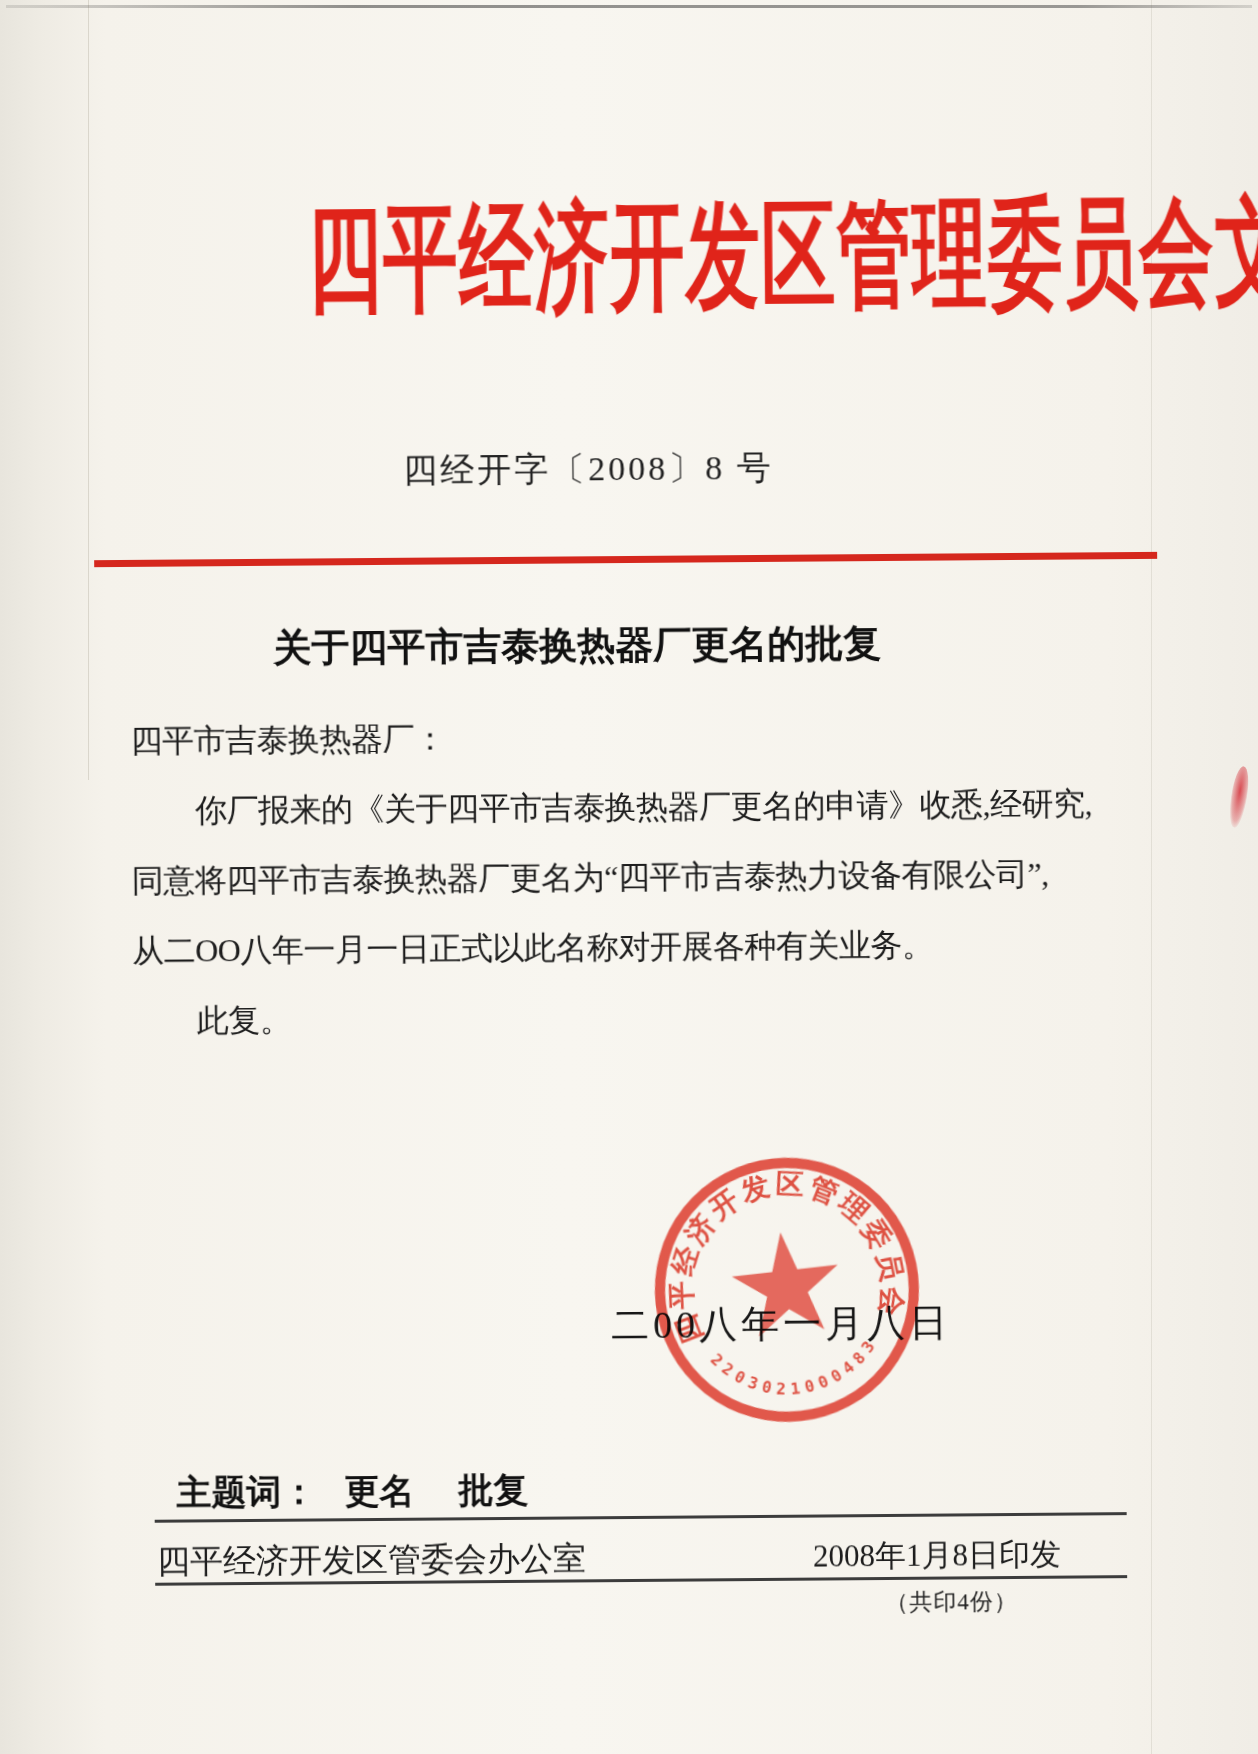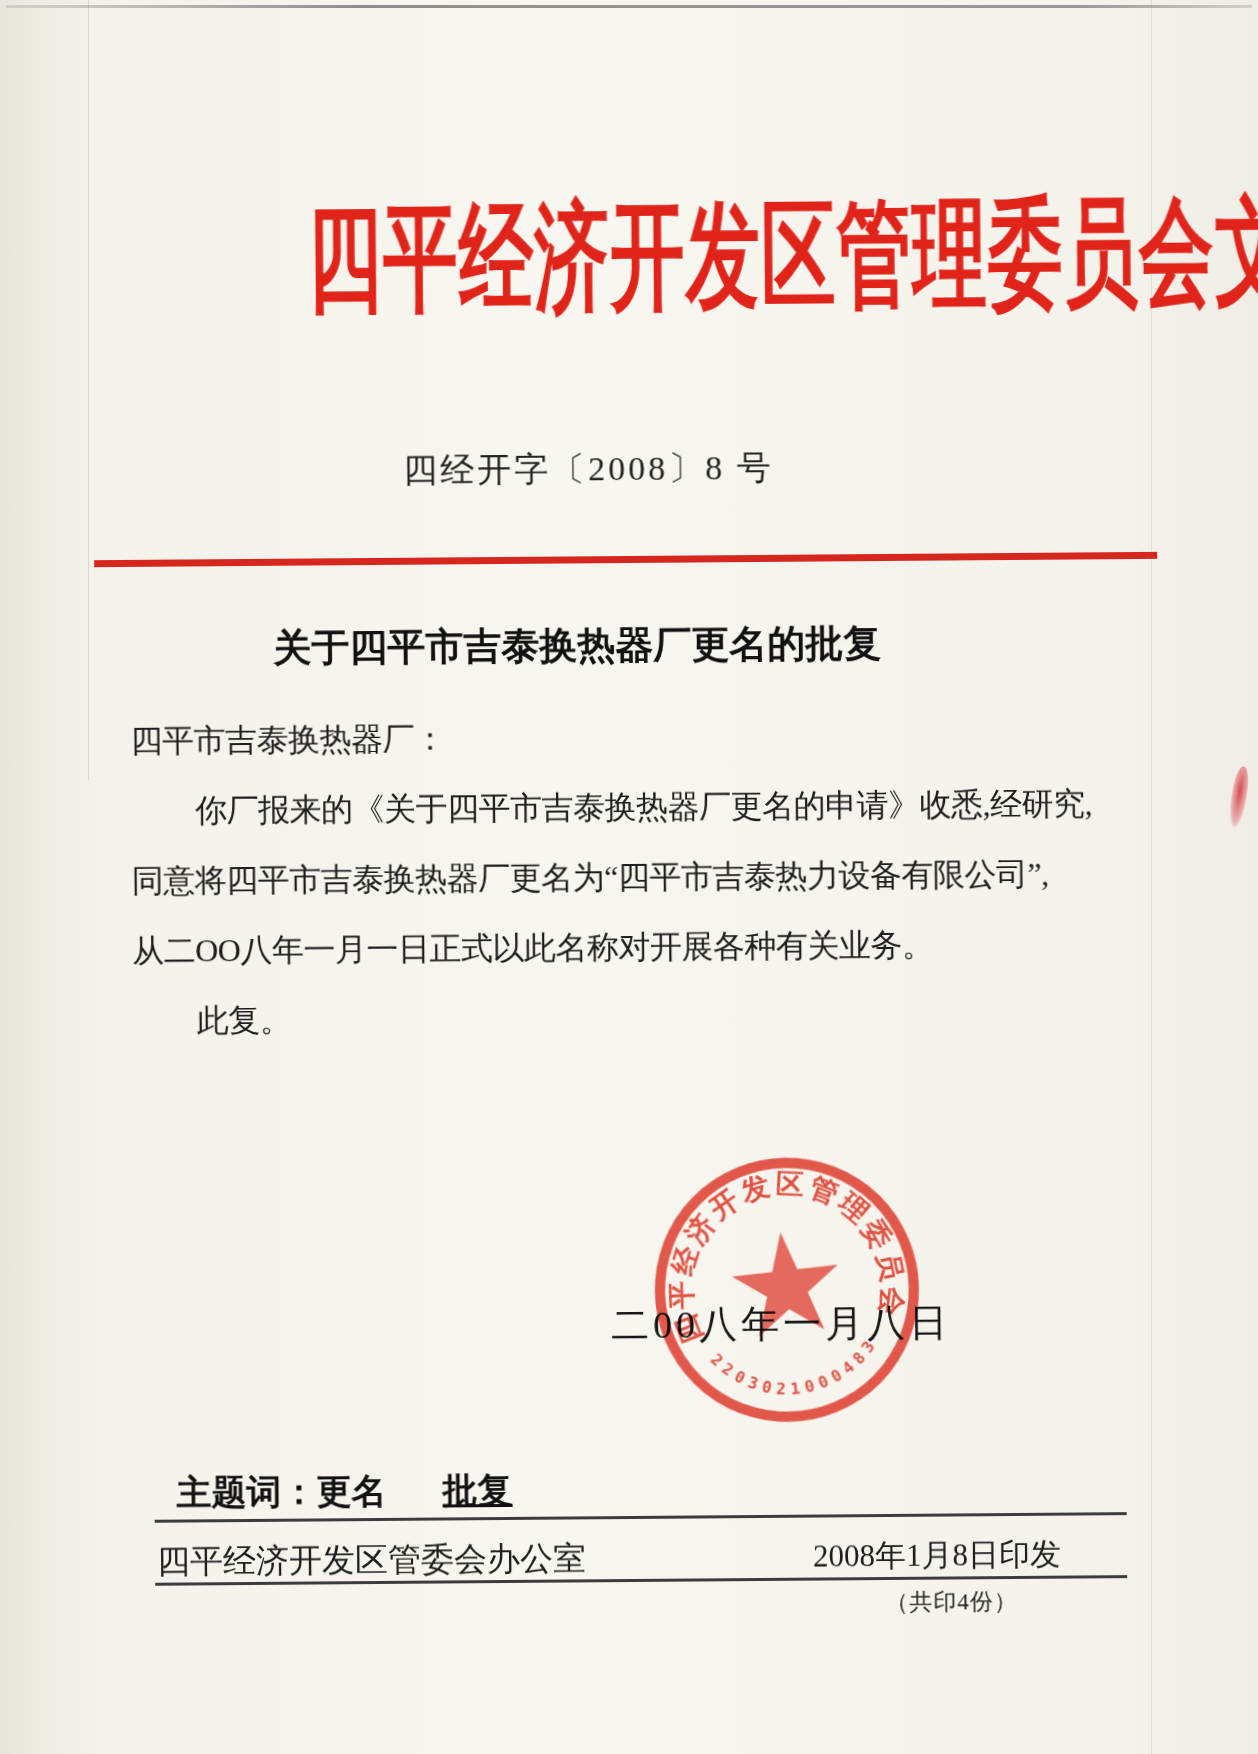--- a/index.html
+++ b/index.html
@@ -39,22 +39,22 @@
   .indent{padding-left:64px;}
 
   .date-line{position:absolute;top:1300px;left:606px;font-size:38px;letter-spacing:4px;
     color:#161616;white-space:nowrap;z-index:1;}
 
   .seal{position:absolute;left:642px;top:1151px;width:280px;height:280px;z-index:2;
     mix-blend-mode:multiply;opacity:.93;transform:rotate(-6deg);filter:blur(.3px);}
 
   .keywords-row{position:absolute;top:1466px;left:170px;display:flex;align-items:baseline;
     font-family:"Liberation Sans","DejaVu Sans",sans-serif;font-weight:bold;font-size:35px;color:#111;}
-  .kw-1{}
-  .kw-2{margin-left:56px;text-decoration:underline;}
+  .kw-1{margin-left:28px;}
+  .kw-2{margin-left:44px;}
   .rule-a{position:absolute;top:1516px;left:148px;width:972px;height:3px;background:#3c3c3c;}
   .office{position:absolute;top:1536px;left:150px;font-size:33px;color:#1d1d1d;white-space:nowrap;}
   .print-date{position:absolute;top:1537px;left:806px;font-size:31px;color:#1d1d1d;white-space:nowrap;}
   .rule-b{position:absolute;top:1579px;left:148px;width:972px;height:3px;background:#3c3c3c;}
   .copies{position:absolute;top:1589px;left:878px;font-size:23px;color:#222;letter-spacing:1px;white-space:nowrap;}
 </style>
 </head>
 <body>
 
 <div class="page">

